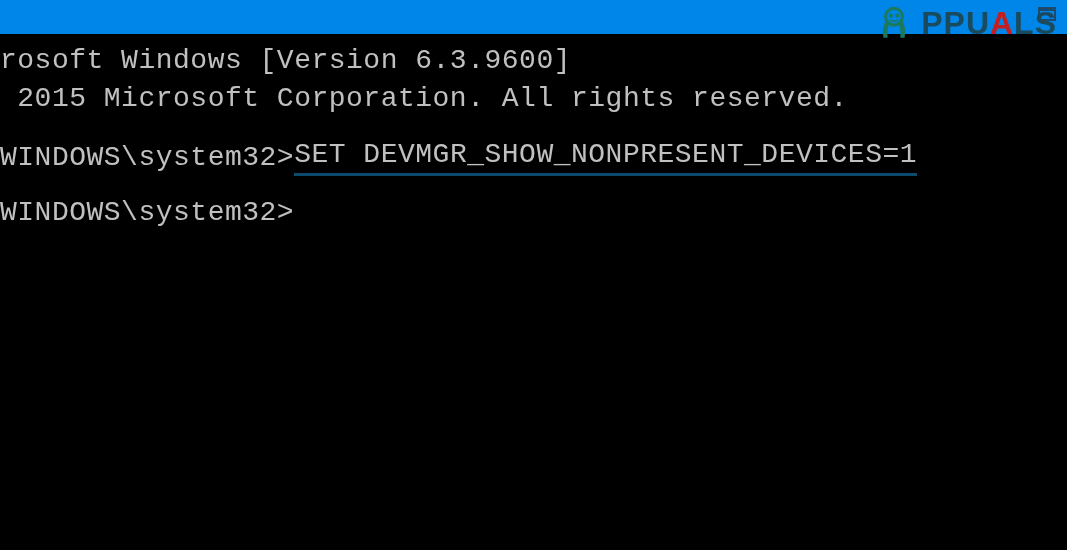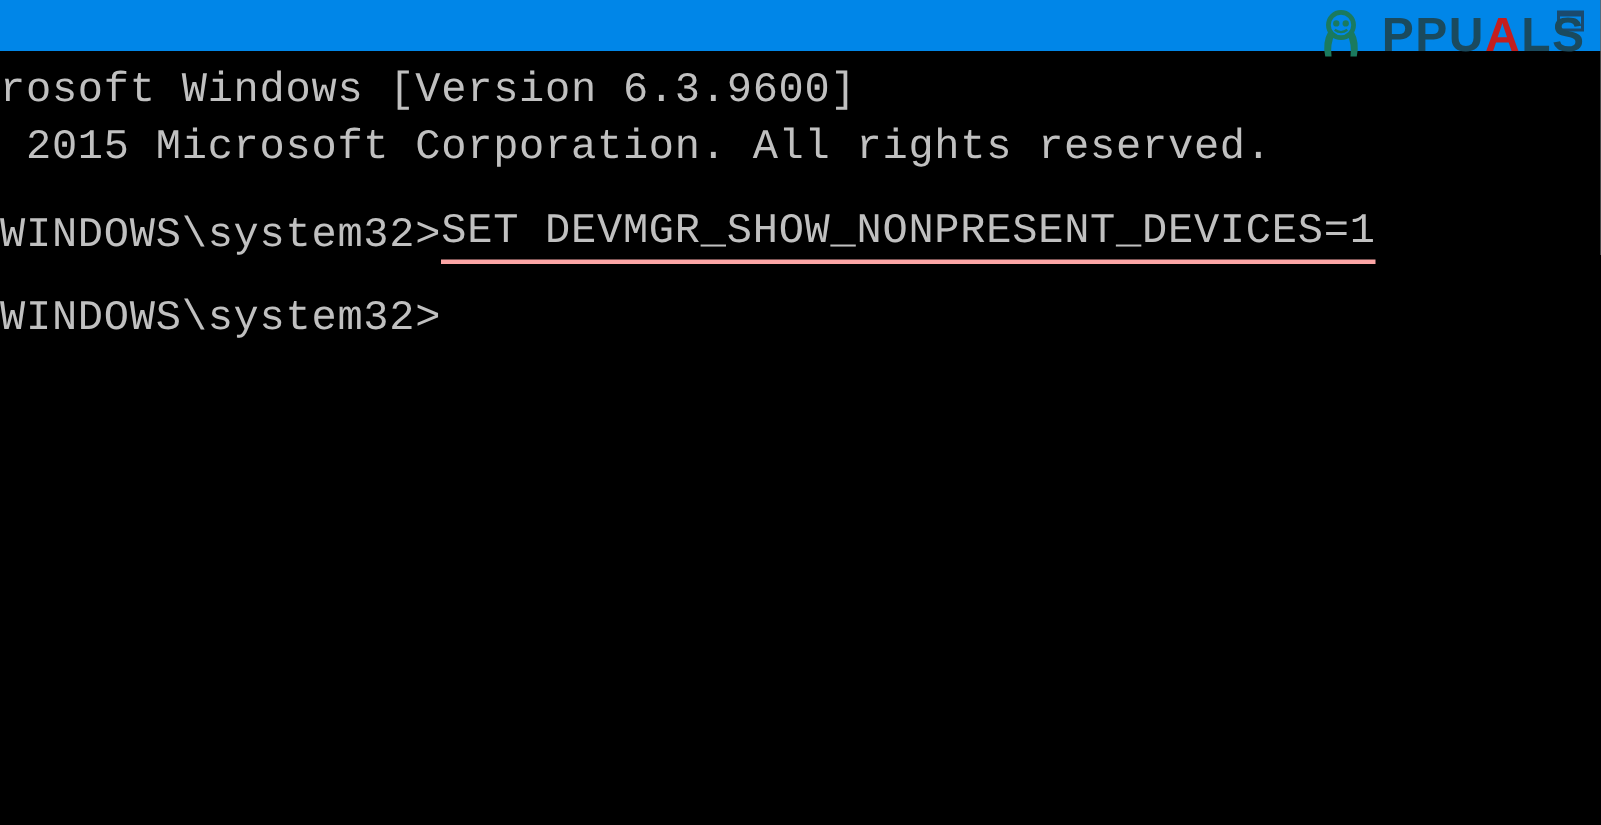--- a/index.html
+++ b/index.html
@@ -67,21 +67,21 @@
     }
     .terminal-line {
       white-space: pre;
     }
     .prompt-line {
       display: flex;
       white-space: pre;
       align-items: flex-end;
     }
     .command-underlined {
-      border-bottom: 3px solid #fca5a5;
+      border-bottom: 3px solid #0c4a6e;
       display: inline-block;
     }
     .spacer {
       height: 18px;
     }
     .watermark {
       position: absolute;
       top: 2px;
       right: 10px;
       display: flex;

